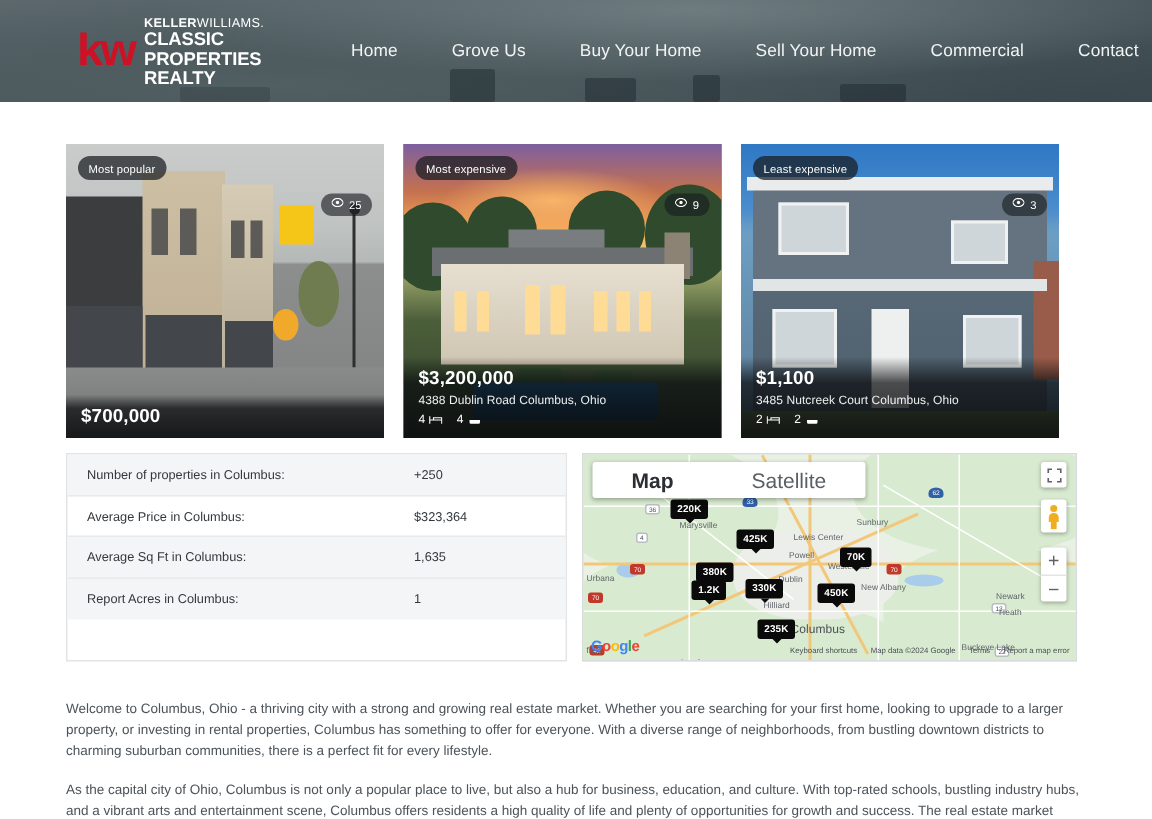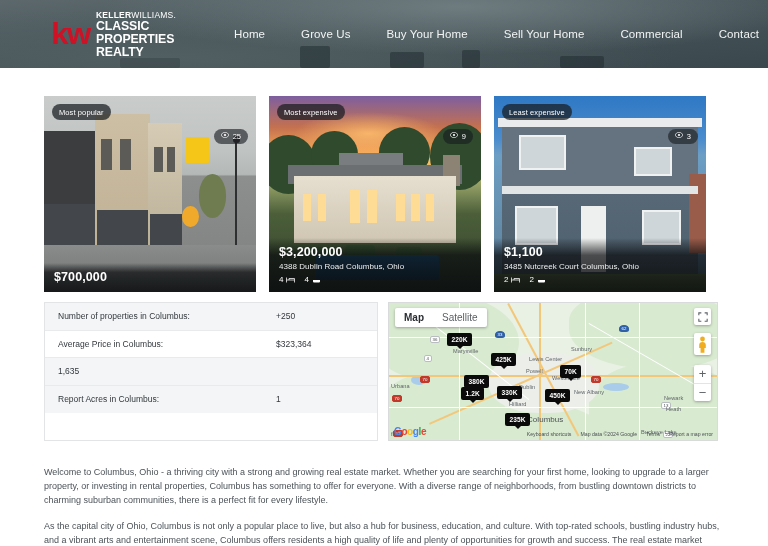--- a/index.html
+++ b/index.html
@@ -213,21 +213,21 @@
   }
   .shield.red { background: #c0392b; color:#fff; border-color:#c0392b; border-radius: 2px; }
 
   .map-toggle {
     position: absolute; left: 6px; top: 5px; z-index: 6;
     display: flex; background: #fff;
     border-radius: 2px; box-shadow: 0 1px 3px rgba(0,0,0,.3);
     overflow: hidden;
   }
   .map-toggle div {
-    font-size: 10px; padding: 4px 9px; color: #5a5f64; cursor: pointer;
+    font-size: 14px; padding: 4px 26px; color: #5a5f64; cursor: pointer;
   }
   .map-toggle .on { font-weight: 700; color: #2b2f33; }
 
   .map-ctl {
     position: absolute; z-index: 6; background: #fff;
     box-shadow: 0 1px 3px rgba(0,0,0,.3); border-radius: 2px;
     display: flex; align-items: center; justify-content: center;
     cursor: pointer;
   }
   .ctl-full { right: 6px; top: 5px; width: 17px; height: 17px; }
@@ -439,20 +439,21 @@
   <div class="stats">
     <div class="stat-row alt">
       <div class="stat-label">Number of properties in Columbus:</div>
       <div class="stat-value">+250</div>
     </div>
     <div class="stat-row">
       <div class="stat-label">Average Price in Columbus:</div>
       <div class="stat-value">$323,364</div>
     </div>
     <div class="stat-row alt">
+      <div class="stat-label">Average Sq Ft in Columbus:</div>
       <div class="stat-value">1,635</div>
     </div>
     <div class="stat-row alt">
       <div class="stat-label">Report Acres in Columbus:</div>
       <div class="stat-value">1</div>
     </div>
   </div>
 
   <div class="map">
     <div class="map-canvas">

